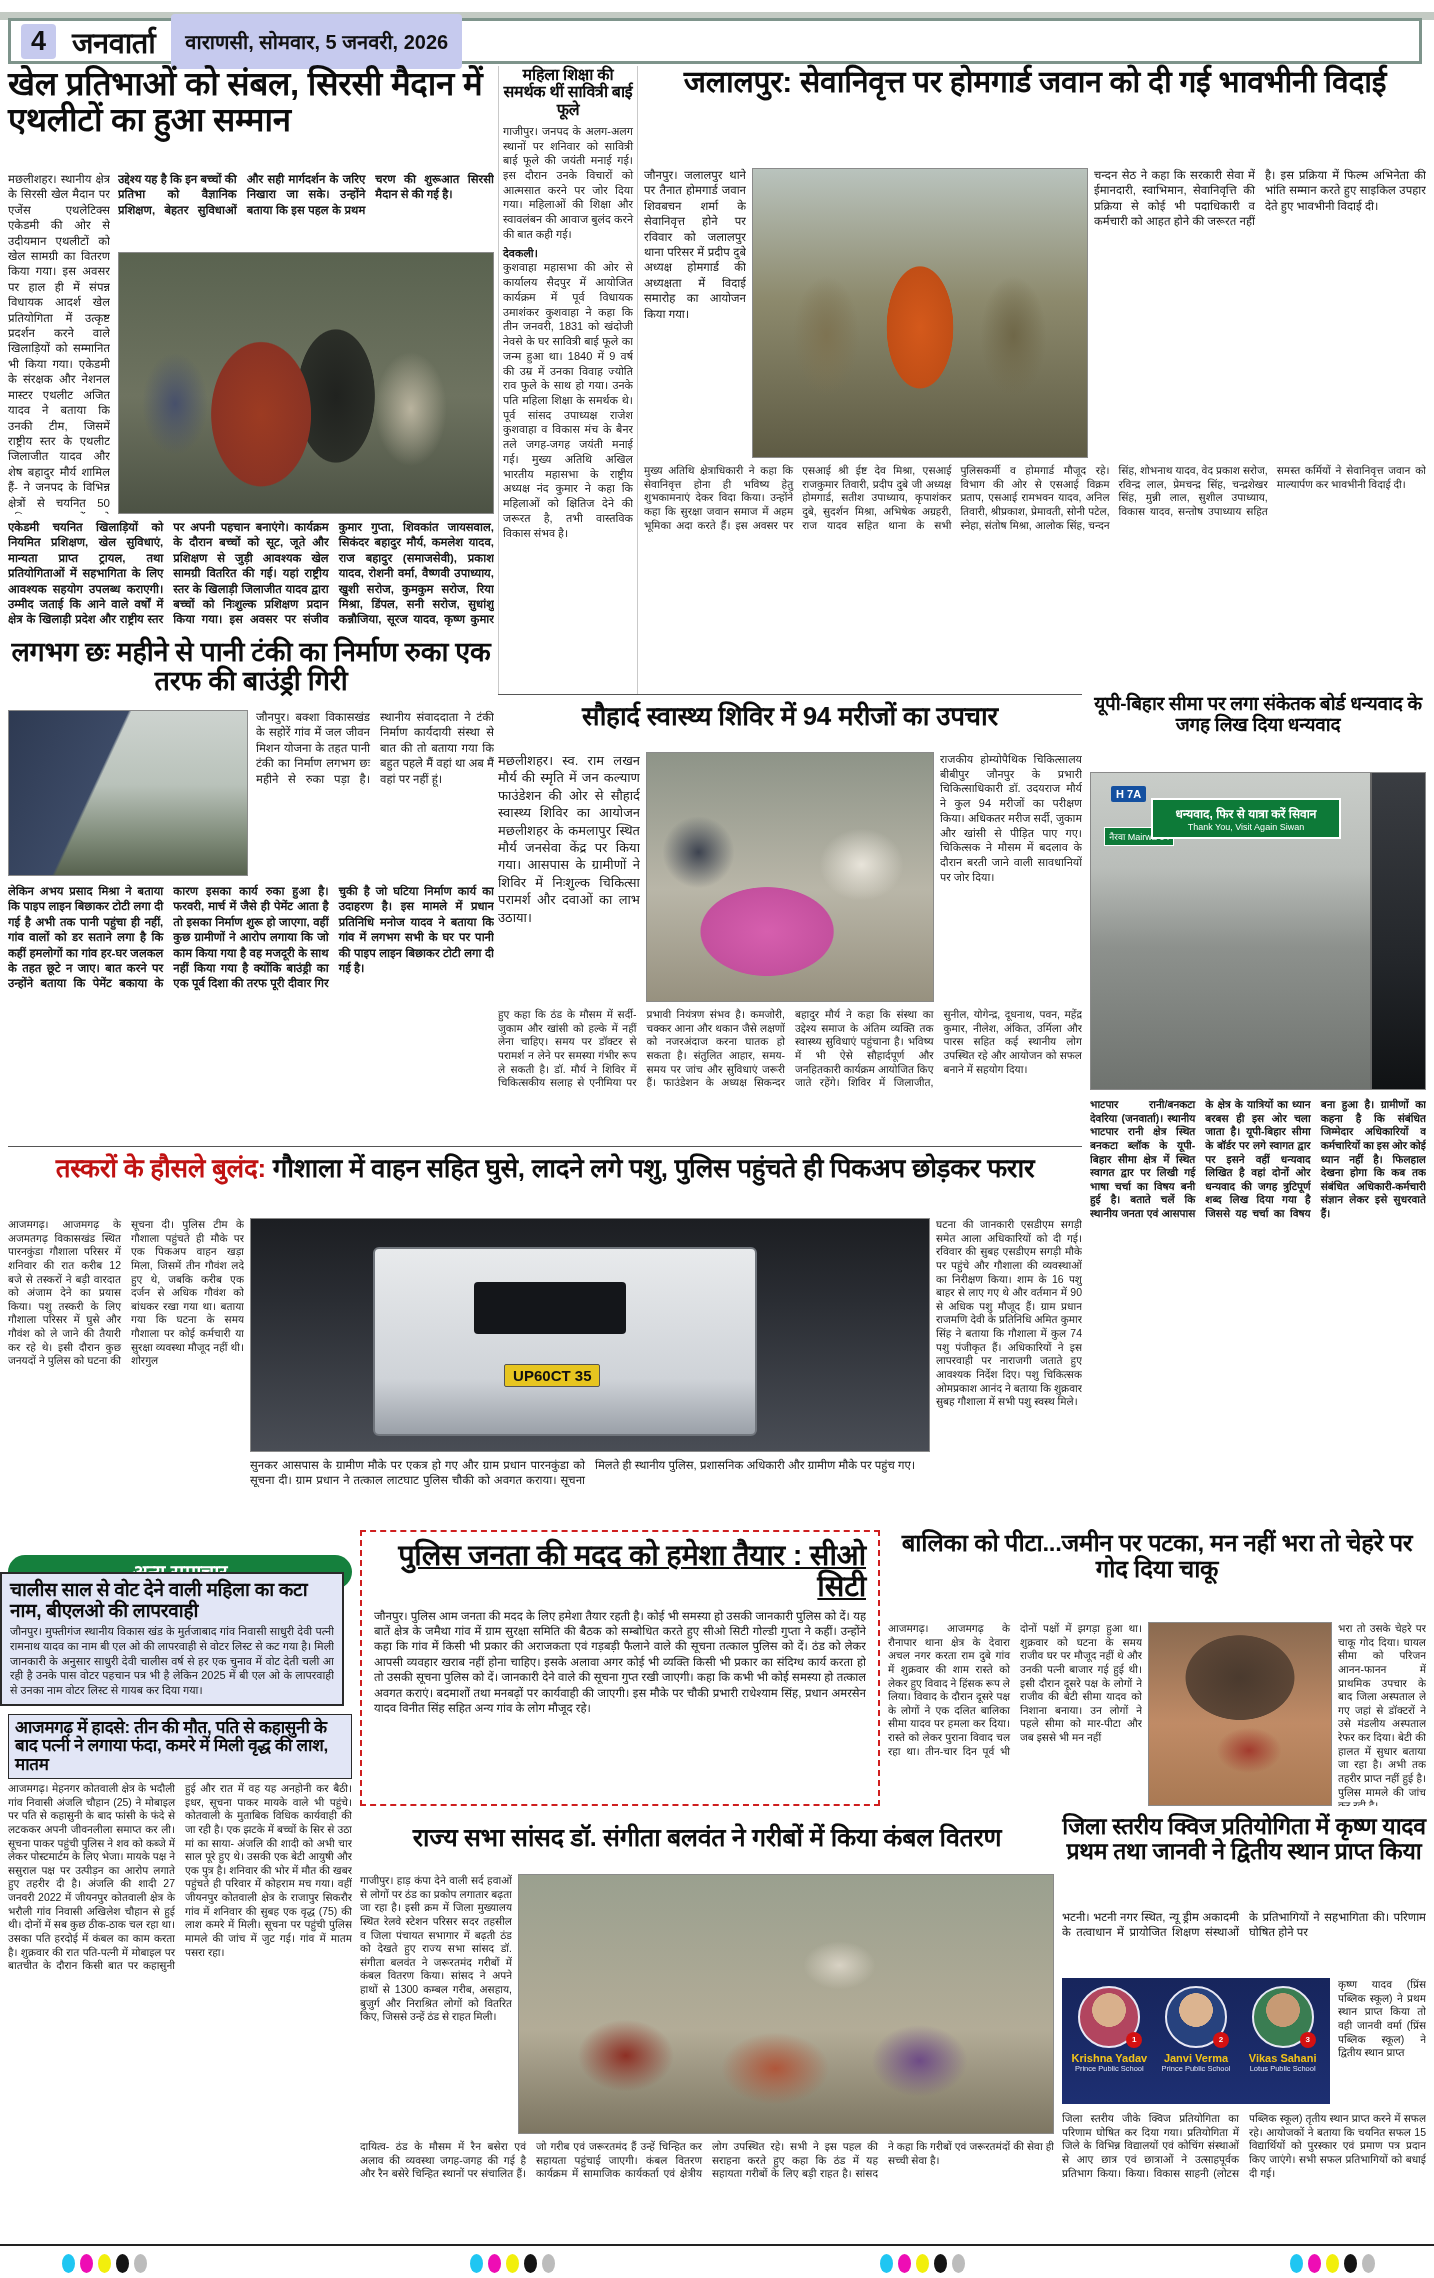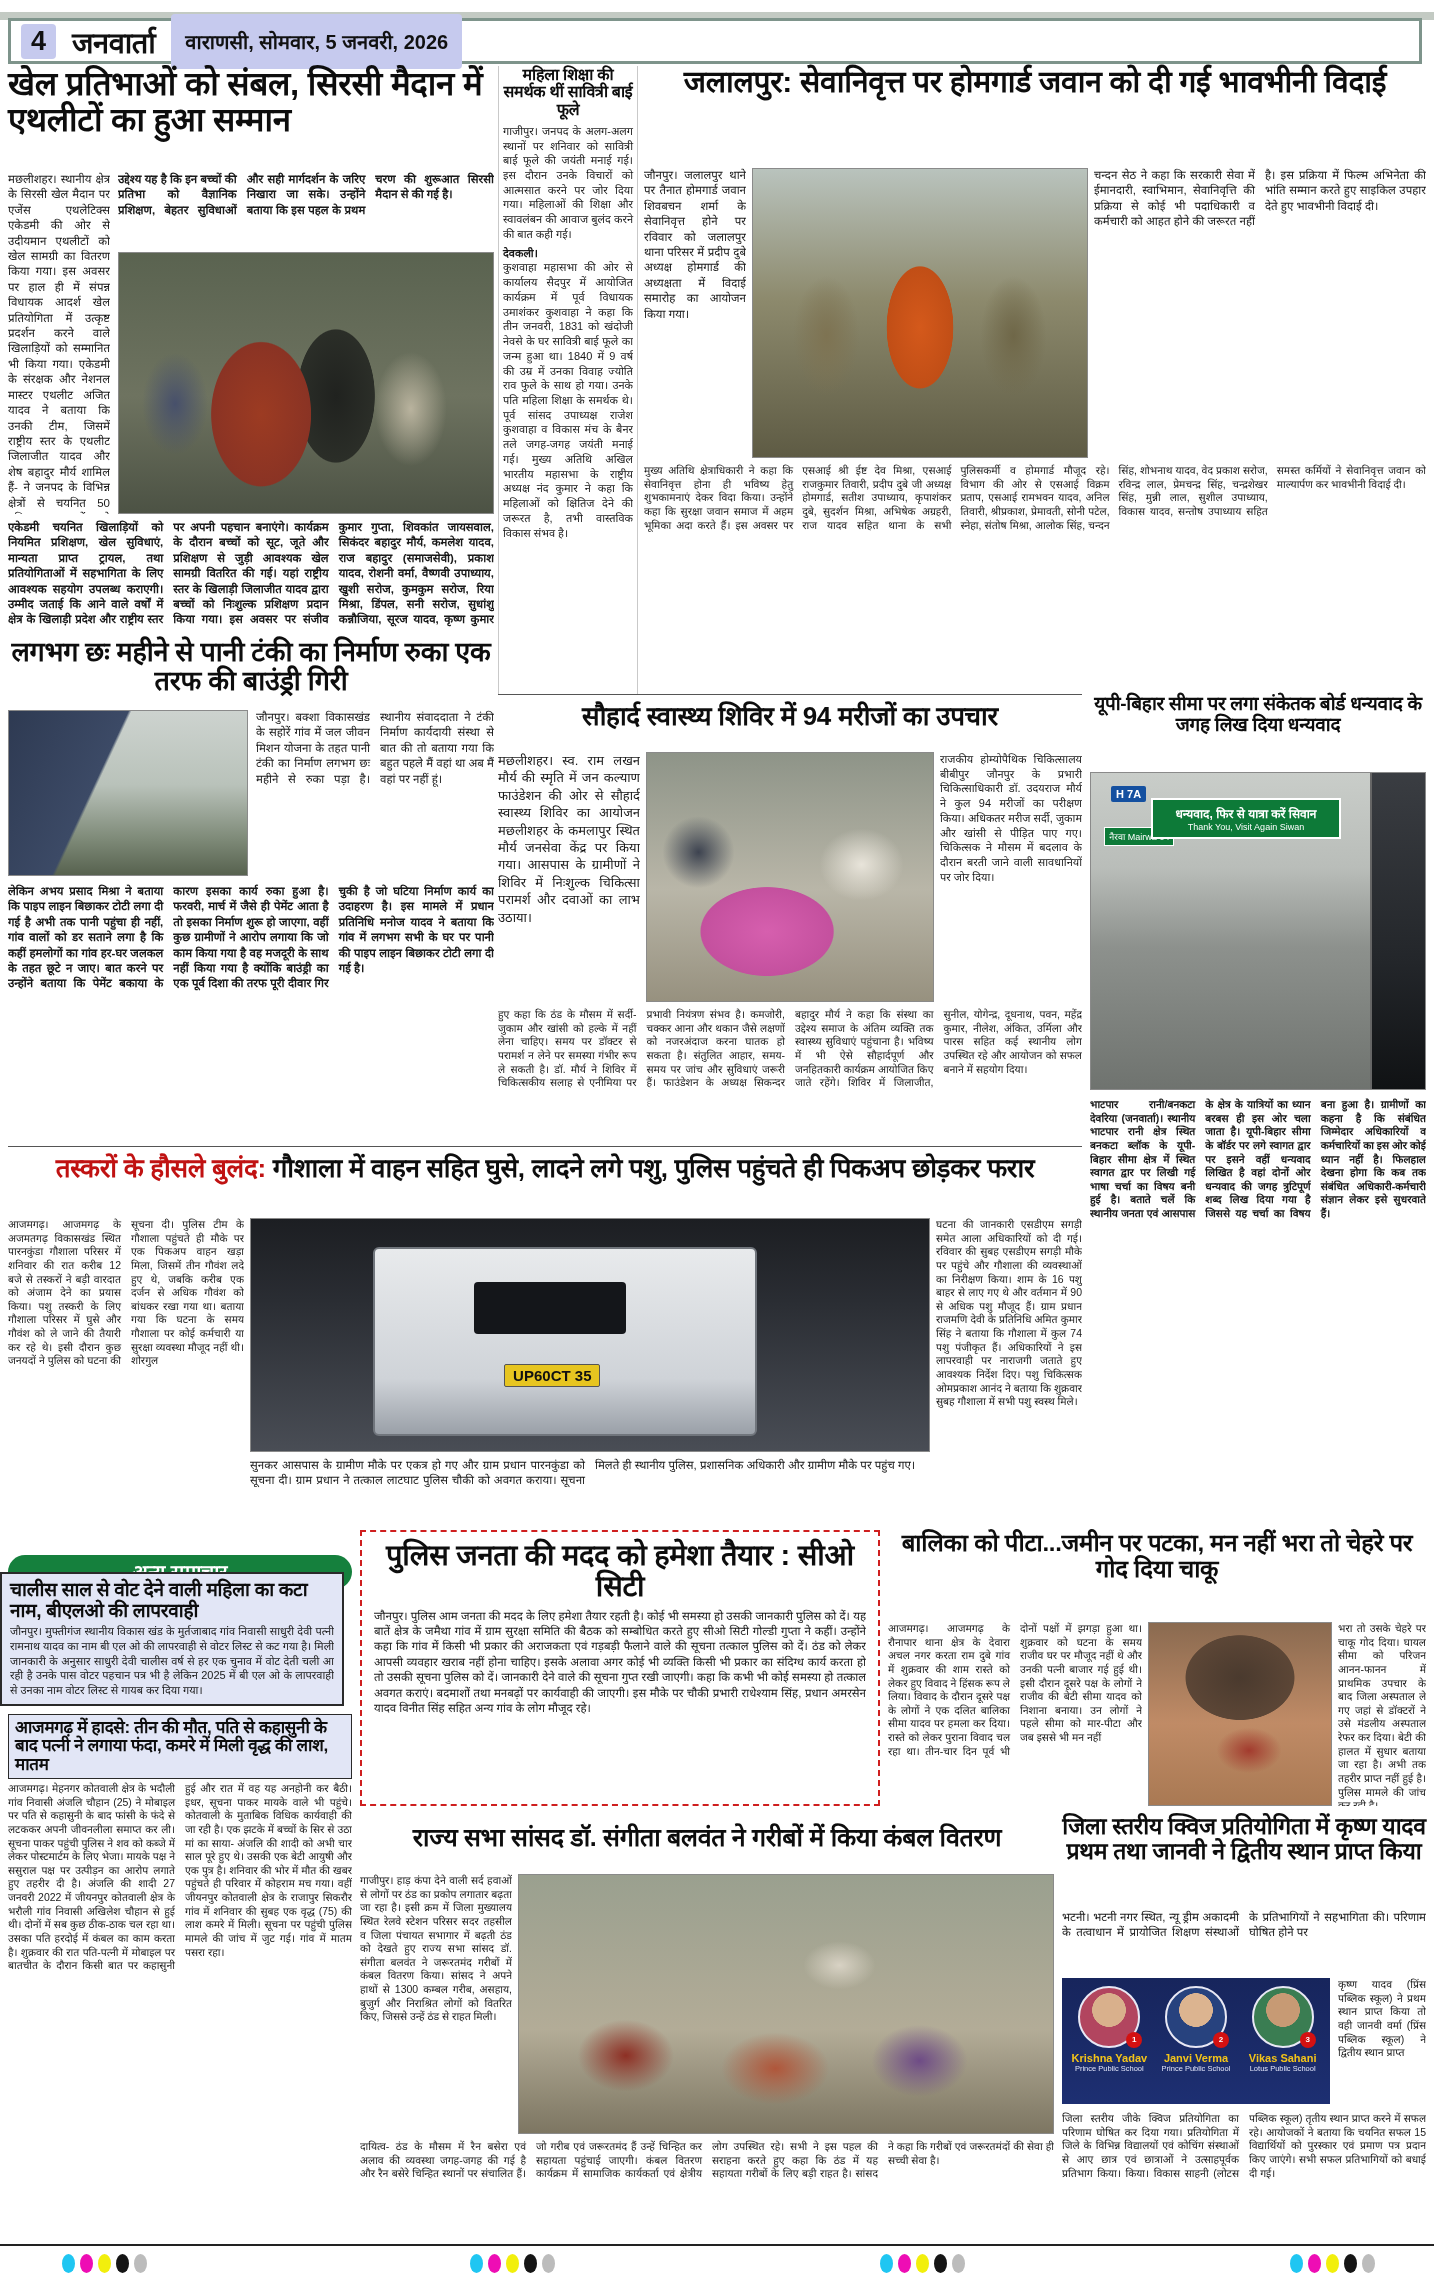--- a/index.html
+++ b/index.html
@@ -158,21 +158,21 @@
 
   <div class="abs" id="other-pill" style="left:8px;top:1530px;width:344px;height:34px;">अन्य समाचार</div>
   <div class="abs" id="voter-box" style="left:0;top:1572px;width:344px;height:134px;">
     <div class="headline" style="font-size:19px;">चालीस साल से वोट देने वाली महिला का कटा नाम, बीएलओ की लापरवाही</div>
     <div class="body" style="font-size:11px;margin-top:3px;height:78px;overflow:hidden;">जौनपुर। मुफ्तीगंज स्थानीय विकास खंड के मुर्तजाबाद गांव निवासी साधुरी देवी पत्नी रामनाथ यादव का नाम बी एल ओ की लापरवाही से वोटर लिस्ट से कट गया है। मिली जानकारी के अनुसार साधुरी देवी चालीस वर्ष से हर एक चुनाव में वोट देती चली आ रही है उनके पास वोटर पहचान पत्र भी है लेकिन 2025 में बी एल ओ के लापरवाही से उनका नाम वोटर लिस्ट से गायब कर दिया गया।</div>
   </div>
   <div class="abs headline" id="accident-head" style="left:8px;top:1714px;width:344px;font-size:17px;">आजमगढ़ में हादसे: तीन की मौत, पति से कहासुनी के बाद पत्नी ने लगाया फंदा, कमरे में मिली वृद्ध की लाश, मातम</div>
   <div class="abs body cols2 small" style="left:8px;top:1782px;width:344px;height:454px;overflow:hidden;">आजमगढ़। मेहनगर कोतवाली क्षेत्र के भदौली गांव निवासी अंजलि चौहान (25) ने मोबाइल पर पति से कहासुनी के बाद फांसी के फंदे से लटककर अपनी जीवनलीला समाप्त कर ली। सूचना पाकर पहुंची पुलिस ने शव को कब्जे में लेकर पोस्टमार्टम के लिए भेजा। मायके पक्ष ने ससुराल पक्ष पर उत्पीड़न का आरोप लगाते हुए तहरीर दी है। अंजलि की शादी 27 जनवरी 2022 में जीयनपुर कोतवाली क्षेत्र के भरौली गांव निवासी अखिलेश चौहान से हुई थी। दोनों में सब कुछ ठीक-ठाक चल रहा था। उसका पति हरदोई में कंबल का काम करता है। शुक्रवार की रात पति-पत्नी में मोबाइल पर बातचीत के दौरान किसी बात पर कहासुनी हुई और रात में वह यह अनहोनी कर बैठी। इधर, सूचना पाकर मायके वाले भी पहुंचे। कोतवाली के मुताबिक विधिक कार्यवाही की जा रही है। एक झटके में बच्चों के सिर से उठा मां का साया- अंजलि की शादी को अभी चार साल पूरे हुए थे। उसकी एक बेटी आयुषी और एक पुत्र है। शनिवार की भोर में मौत की खबर पहुंचते ही परिवार में कोहराम मच गया। वहीं जीयनपुर कोतवाली क्षेत्र के राजापुर सिकरौर गांव में शनिवार की सुबह एक वृद्ध (75) की लाश कमरे में मिली। सूचना पर पहुंची पुलिस मामले की जांच में जुट गई। गांव में मातम पसरा रहा।</div>
 
   <div class="abs" id="police-box" style="left:360px;top:1530px;width:520px;height:276px;">
-    <div class="headline" style="font-size:29px;text-align:center;">पुलिस जनता की मदद को हमेशा तैयार : सीओ सिटी</div>
+    <div class="headline" style="font-size:29px;text-align:right;text-decoration:underline;">पुलिस जनता की मदद को हमेशा तैयार : सीओ सिटी</div>
     <div class="body" style="font-size:11.5px;margin-top:6px;height:176px;overflow:hidden;">जौनपुर। पुलिस आम जनता की मदद के लिए हमेशा तैयार रहती है। कोई भी समस्या हो उसकी जानकारी पुलिस को दें। यह बातें क्षेत्र के जमैथा गांव में ग्राम सुरक्षा समिति की बैठक को सम्बोधित करते हुए सीओ सिटी गोल्डी गुप्ता ने कहीं। उन्होंने कहा कि गांव में किसी भी प्रकार की अराजकता एवं गड़बड़ी फैलाने वाले की सूचना तत्काल पुलिस को दें। ठंड को लेकर आपसी व्यवहार खराब नहीं होना चाहिए। इसके अलावा अगर कोई भी व्यक्ति किसी भी प्रकार का संदिग्ध कार्य करता हो तो उसकी सूचना पुलिस को दें। जानकारी देने वाले की सूचना गुप्त रखी जाएगी। कहा कि कभी भी कोई समस्या हो तत्काल अवगत कराएं। बदमाशों तथा मनबढ़ों पर कार्यवाही की जाएगी। इस मौके पर चौकी प्रभारी राधेश्याम सिंह, प्रधान अमरसेन यादव विनीत सिंह सहित अन्य गांव के लोग मौजूद रहे।</div>
   </div>
 
   <div class="abs headline" style="left:888px;top:1530px;width:538px;font-size:24px;text-align:center;">बालिका को पीटा...जमीन पर पटका, मन नहीं भरा तो चेहरे पर गोद दिया चाकू</div>
   <div class="abs body cols2 small" style="left:888px;top:1622px;width:254px;height:184px;overflow:hidden;">आजमगढ़। आजमगढ़ के रौनापार थाना क्षेत्र के देवारा अचल नगर करता राम दुबे गांव में शुक्रवार की शाम रास्ते को लेकर हुए विवाद ने हिंसक रूप ले लिया। विवाद के दौरान दूसरे पक्ष के लोगों ने एक दलित बालिका सीमा यादव पर हमला कर दिया। रास्ते को लेकर पुराना विवाद चल रहा था। तीन-चार दिन पूर्व भी दोनों पक्षों में झगड़ा हुआ था। शुक्रवार को घटना के समय राजीव घर पर मौजूद नहीं थे और उनकी पत्नी बाजार गई हुई थी। इसी दौरान दूसरे पक्ष के लोगों ने राजीव की बेटी सीमा यादव को निशाना बनाया। उन लोगों ने पहले सीमा को मार-पीटा और जब इससे भी मन नहीं</div>
   <div class="abs photo" id="injured-photo" style="left:1148px;top:1622px;width:184px;height:184px;"></div>
   <div class="abs body small" style="left:1338px;top:1622px;width:88px;height:184px;overflow:hidden;">भरा तो उसके चेहरे पर चाकू गोद दिया। घायल सीमा को परिजन आनन-फानन में प्राथमिक उपचार के बाद जिला अस्पताल ले गए जहां से डॉक्टरों ने उसे मंडलीय अस्पताल रेफर कर दिया। बेटी की हालत में सुधार बताया जा रहा है। अभी तक तहरीर प्राप्त नहीं हुई है। पुलिस मामले की जांच कर रही है।</div>
 
   <div class="abs headline" style="left:360px;top:1824px;width:694px;font-size:25px;text-align:center;">राज्य सभा सांसद डॉ. संगीता बलवंत ने गरीबों में किया कंबल वितरण</div>
   <div class="abs body small" style="left:360px;top:1874px;width:152px;height:260px;overflow:hidden;">गाजीपुर। हाड़ कंपा देने वाली सर्द हवाओं से लोगों पर ठंड का प्रकोप लगातार बढ़ता जा रहा है। इसी क्रम में जिला मुख्यालय स्थित रेलवे स्टेशन परिसर सदर तहसील व जिला पंचायत सभागार में बढ़ती ठंड को देखते हुए राज्य सभा सांसद डॉ. संगीता बलवंत ने जरूरतमंद गरीबों में कंबल वितरण किया। सांसद ने अपने हाथों से 1300 कम्बल गरीब, असहाय, बुजुर्ग और निराश्रित लोगों को वितरित किए, जिससे उन्हें ठंड से राहत मिली।</div>

